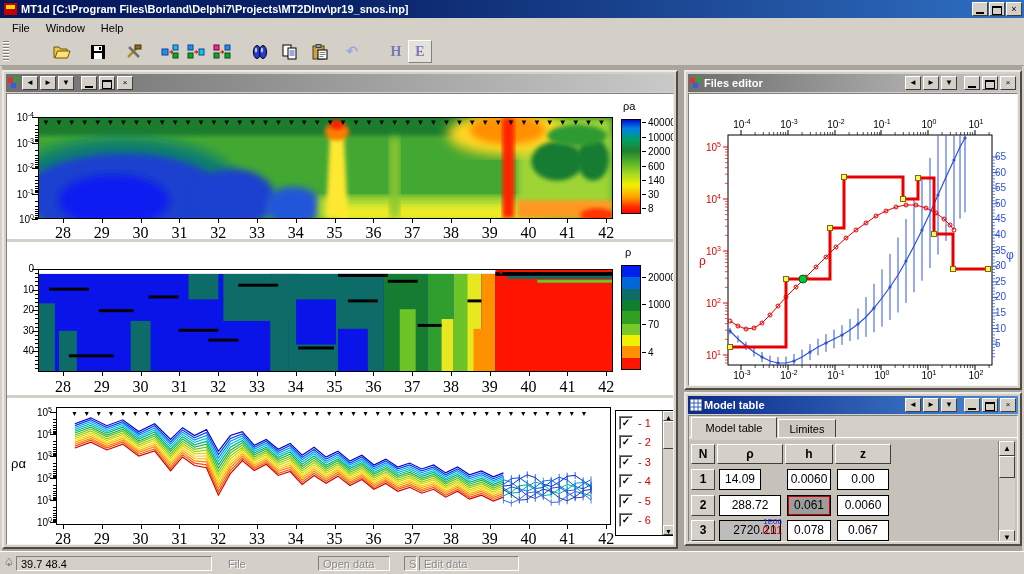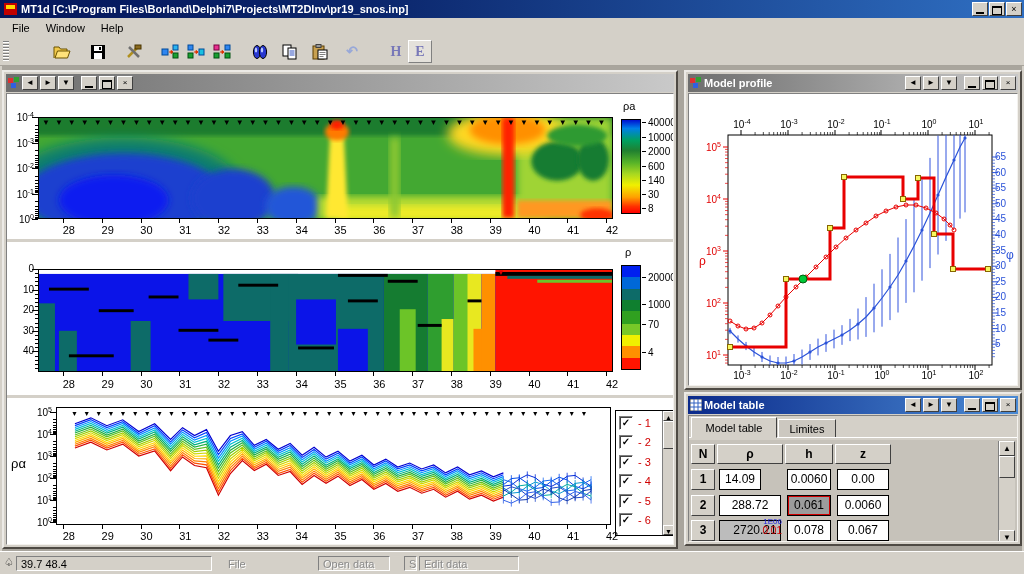--- a/index.html
+++ b/index.html
@@ -41,21 +41,21 @@
     border:1px solid;border-color:#808080 #f4f2ee #f4f2ee #808080;}
   .wclient.gray{background:#d4d0c8;}
   
   .panel{position:absolute;left:0;right:0;background:#fff;}
   .splitter{position:absolute;left:0;right:0;height:4px;background:#d4d0c8;
     border-top:1px solid #fff;border-bottom:1px solid #808080;}
   .pbox{position:absolute;border:1px solid #000;background:#fff;box-sizing:border-box;}
   .pbox svg{display:block;width:100%;height:100%;}
   .tk{position:absolute;background:#000;}
   .ylab{position:absolute;font-size:10px;text-align:right;white-space:nowrap;}
-  .xlab{position:absolute;font-size:11px;text-align:right;width:24px;}
+  .xlab{position:absolute;font-size:16px;text-align:center;width:24px;font-family:Liberation Serif, serif;}
   sup{font-size:7px;}
   .cbar{position:absolute;border:1px solid #000;box-sizing:border-box;}
   .cbar-title{position:absolute;font-size:11px;}
   .cbar-lab{position:absolute;font-size:10px;white-space:nowrap;}
   .tri-row{position:absolute;white-space:nowrap;overflow:hidden;color:#000;}
   .red-marker{position:absolute;color:#e00000;font-size:8px;line-height:8px;}
   .legend{position:absolute;border:1px solid #000;background:#fff;}
   .leg-row{position:absolute;left:3px;height:19px;display:flex;align-items:center;gap:5px;}
   .cb{width:12px;height:12px;background:#fff;border:1px solid;border-color:#808080 #fff #fff #808080;
     box-shadow:inset 1px 1px 0 #404040;font-size:10px;line-height:11px;text-align:center;font-weight:bold;}
@@ -708,21 +708,21 @@
       </div>
     </div>
 
     <div class="win" style="left:682px;top:4px;width:338px;height:320px">
       <div class="wtitle gray">
         <svg width="12" height="12" viewBox="0 0 12 12">
           <rect x="0" y="1" width="5" height="5" fill="#e03030"></rect>
             <rect x="6" y="0" width="5" height="5" fill="#30a030"></rect>
             <rect x="3" y="6" width="5" height="5" fill="#3060e0"></rect>
         </svg>
-        <span class="wt">Model profile</span>
+        <span class="wt">Files editor</span>
         <button class="cbtn">◄</button>
         <button class="cbtn">►</button>
         <button class="cbtn">▼</button>
         <span class="cgap"></span>
         <button class="cbtn">
             <span class="glyph-min"></span>
           </button>
         <button class="cbtn">
             <span class="glyph-max"></span>
           </button>

